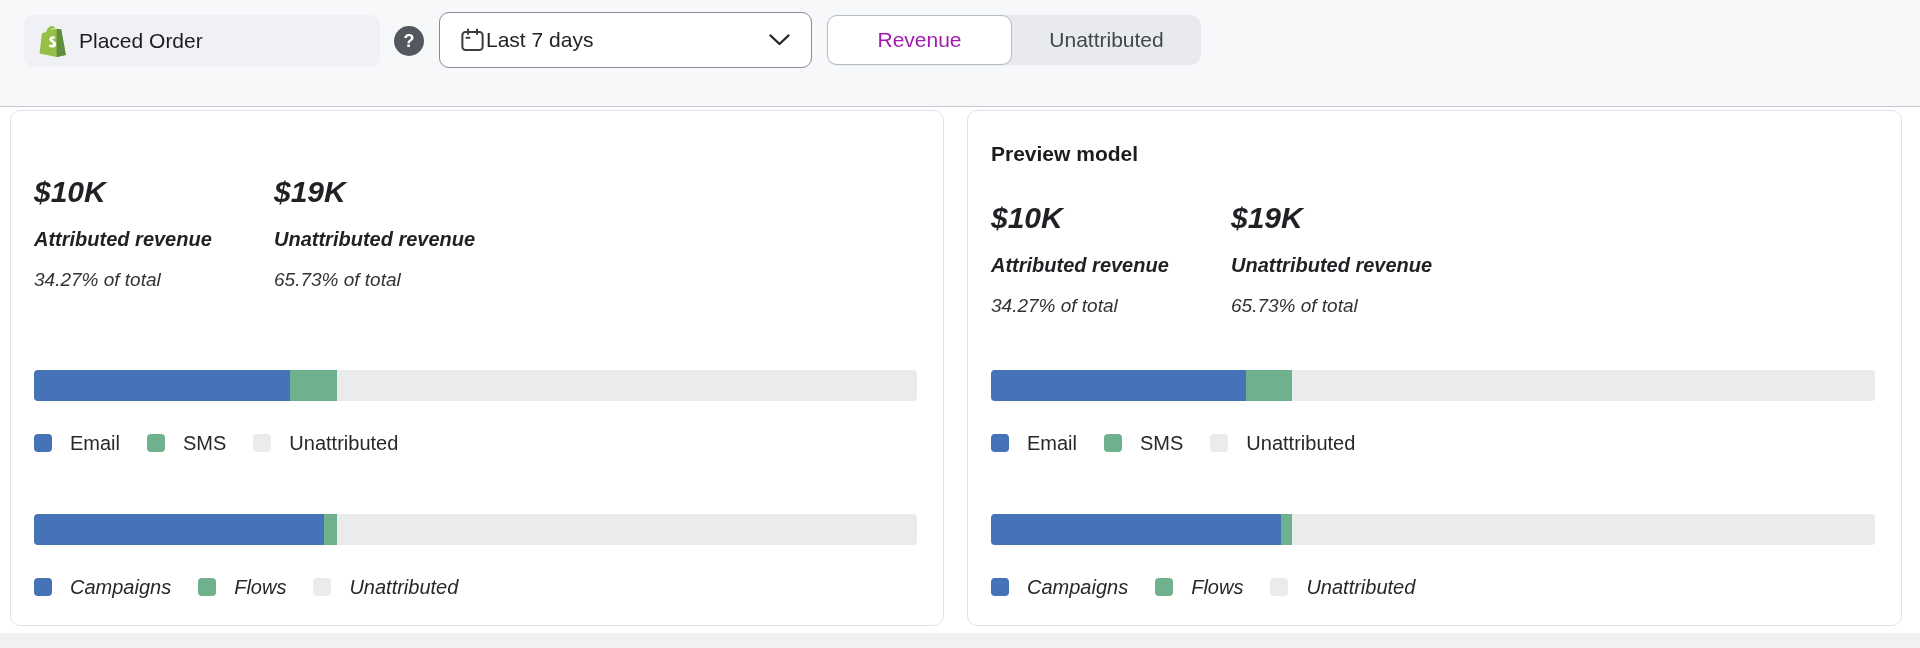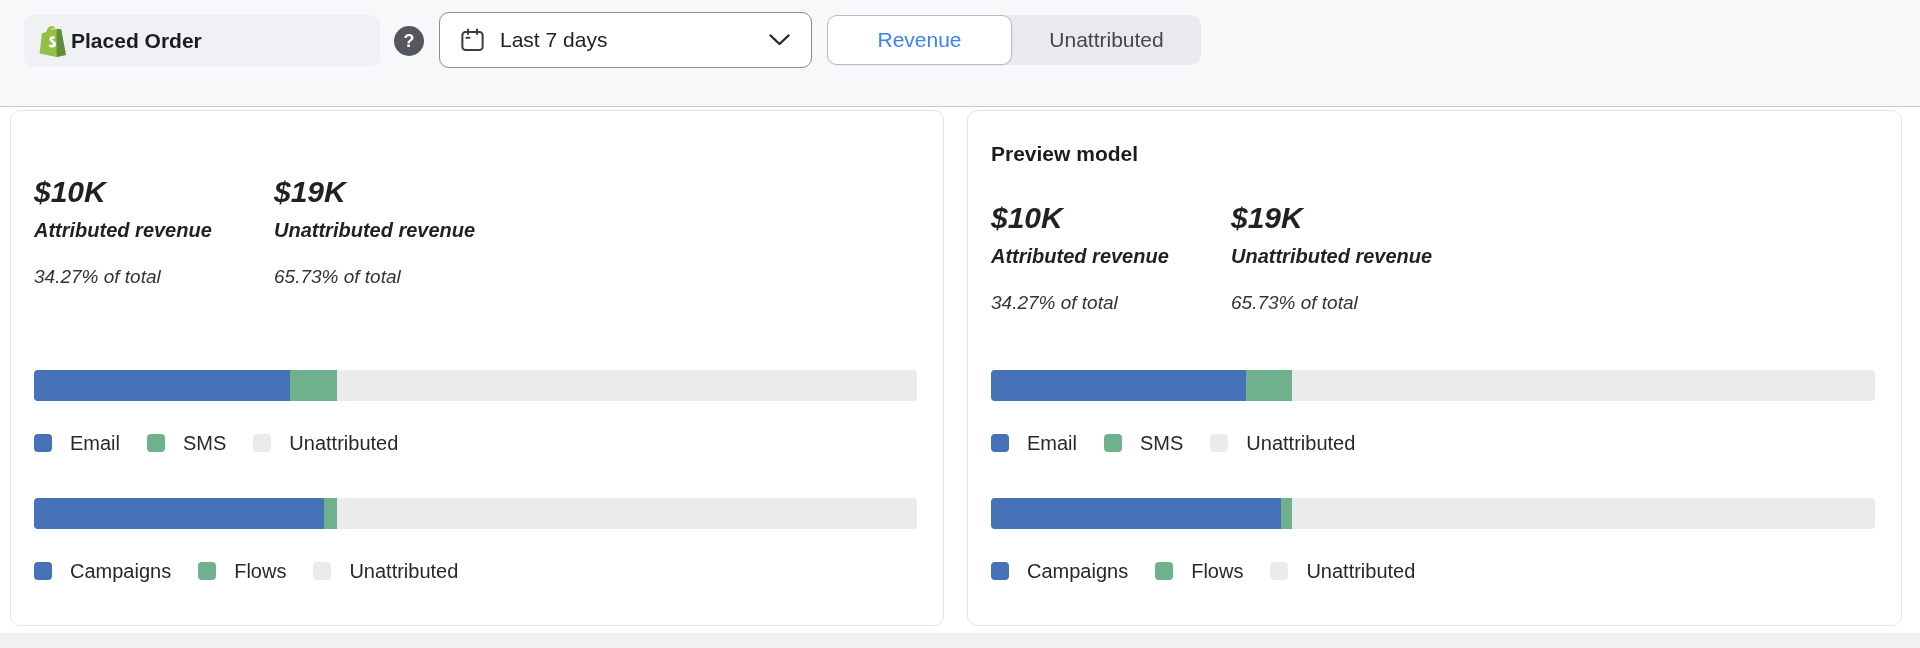--- a/index.html
+++ b/index.html
@@ -4,53 +4,53 @@
 <style>
   * { margin:0; padding:0; box-sizing:border-box; }
   html,body { width:1920px; height:648px; overflow:hidden;
     font-family:"Liberation Sans","DejaVu Sans",sans-serif; background:#ffffff; color:#1b1d1f; }
 
   
   .topbar { position:absolute; top:0; left:0; width:1920px; height:107px;
     background:#f7f8fa; border-bottom:1px solid #c6c9d2;
     display:flex; align-items:flex-start; padding:15px 0 0 24px; }
   .metric-chip { width:356px; height:52px; background:#f0f1f4; border-radius:9px;
-    display:flex; align-items:center; gap:3px; padding:0 14px; cursor:pointer;font-weight:bold; }
+    display:flex; align-items:center; gap:11px; padding:0 14px; cursor:pointer; }
   .metric-chip .label { font-size:21px; color:#1b1d1f; }
   .help-circle { width:30px; height:30px; border-radius:50%; background:#54585e; color:#ffffff;
     font-size:18px; font-weight:700; display:flex; align-items:center; justify-content:center;
     margin:11px 0 0 14px; cursor:pointer; flex:none; }
   .date-dd { width:373px; height:56px; margin:-3px 0 0 15px; background:#ffffff;
     border:1.5px solid #878d94; border-radius:10px; display:flex; align-items:center;
-    gap:14px; padding:0 20px 0 19px; cursor:pointer; }
+    padding:0 20px 0 19px; cursor:pointer; }
   .date-dd .label { font-size:21px; color:#202225; }
   .date-dd .chev { margin-left:auto; display:flex; }
   .seg-control { height:50px; margin-left:15px; background:#e8eaed; border-radius:10px;
     display:flex; align-items:stretch; }
   .seg { display:flex; align-items:center; justify-content:center; font-size:21px; cursor:pointer; }
   .seg.active { width:185px; background:#ffffff; border:1px solid #b6bbc2; border-radius:10px;
-    color:#3b82f6; box-shadow:0 1px 2px rgba(0,0,0,.06); }
+    color:#a21caf; box-shadow:0 1px 2px rgba(0,0,0,.06); }
   .seg.inactive { width:189px; color:#42474d; border-radius:10px; }
 
   
   .cards { position:absolute; top:110px; left:0; width:1920px; height:516px; }
   .card { position:absolute; top:0; height:516px; background:#ffffff;
     border:1px solid #e1e3e8; border-radius:10px; padding:30px 26px 0 23px; }
   .card.left  { left:10px;  width:934px; }
   .card.right { left:967px; width:935px; }
   .card-title { font-size:21px; font-weight:600; color:#1a1c1e; line-height:26px; }
   .stats { display:flex; margin-top:34px; }
   .stat { width:240px;font-style:italic; }
   .stat .value { font-size:30px; font-weight:700; color:#1f2124; line-height:34px; }
-  .stat .label { font-size:20px; font-weight:700; color:#1f2124; margin-top:8px; line-height:26px; }
-  .stat .sub   { font-size:19px; font-weight:400; color:#303438; margin-top:22px; line-height:24px; }
+  .stat .label { font-size:20px; font-weight:700; color:#1f2124; margin-top:17px; line-height:26px; }
+  .stat .sub   { font-size:19px; font-weight:400; color:#303438; margin-top:16px; line-height:24px; }
 
   .chart-group { position:absolute; left:23px; right:26px; }
   .chart-group.g0 { top:259px; }
-  .chart-group.g1 { top:387px; }
+  .chart-group.g1 { top:403px;font-style:italic; }
   .stacked-bar { height:31px; width:100%; border-radius:4px; overflow:hidden; display:flex; background:#e9ebed; }
   .stacked-bar .segment { height:100%; flex:none; }
   .legend { display:flex; column-gap:27px; margin-top:30px; align-items:center; }
   .legend-item { display:flex; align-items:center; gap:18px; }
   .legend-swatch { width:18px; height:18px; border-radius:4px; flex:none; }
   .legend-label { font-size:20px; color:#26282a; line-height:24px; }
 
   .bottom-strip { position:absolute; left:0; bottom:0; width:1920px; height:15px; background:#eff1f3; }
 
   svg { display:block; }

